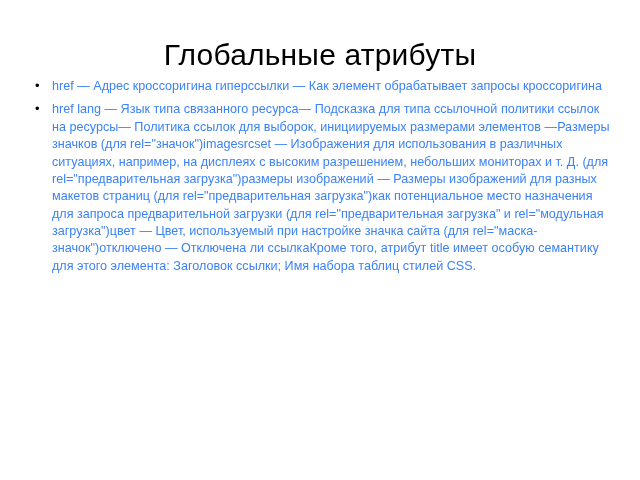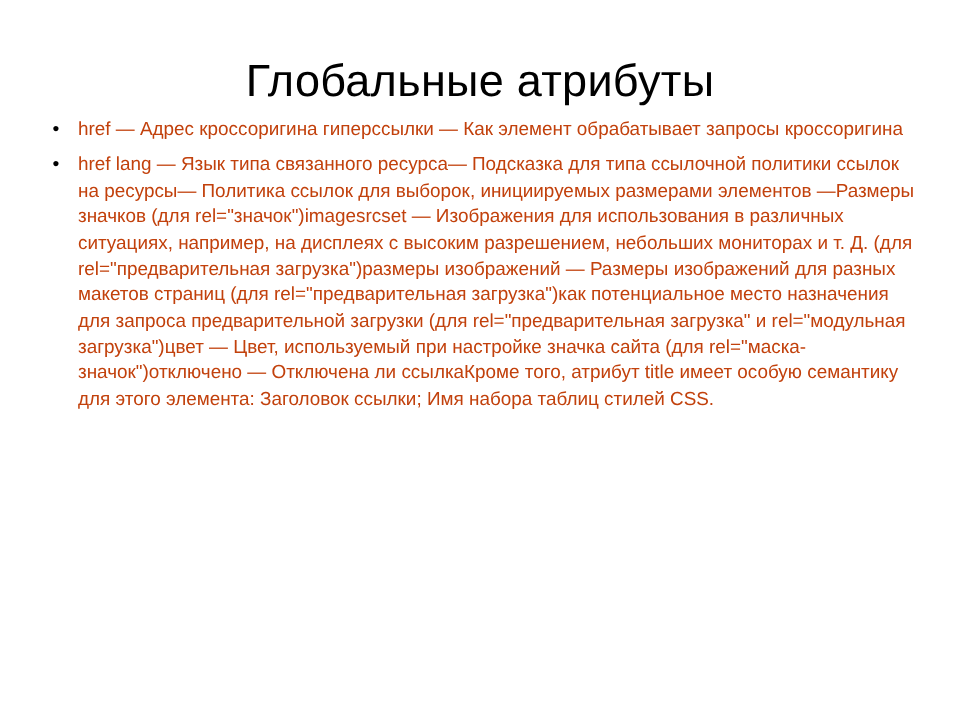--- a/index.html
+++ b/index.html
@@ -42,21 +42,21 @@
     list-style: none;
     margin: 0;
     padding: 0;
   }
   ul.bullets > li {
     position: relative;
     padding-left: 22px;
     margin-bottom: 6px;
     font-size: 12.6px;
     line-height: 1.38;
-    color: #c2410c;
+    color: #3b82f6;
     text-align: left;
   }
   ul.bullets > li::before {
     content: "\2022";
     position: absolute;
     left: 5px;
     top: -1px;
     font-size: 13px;
     color: #000000;
     line-height: 1.38;

